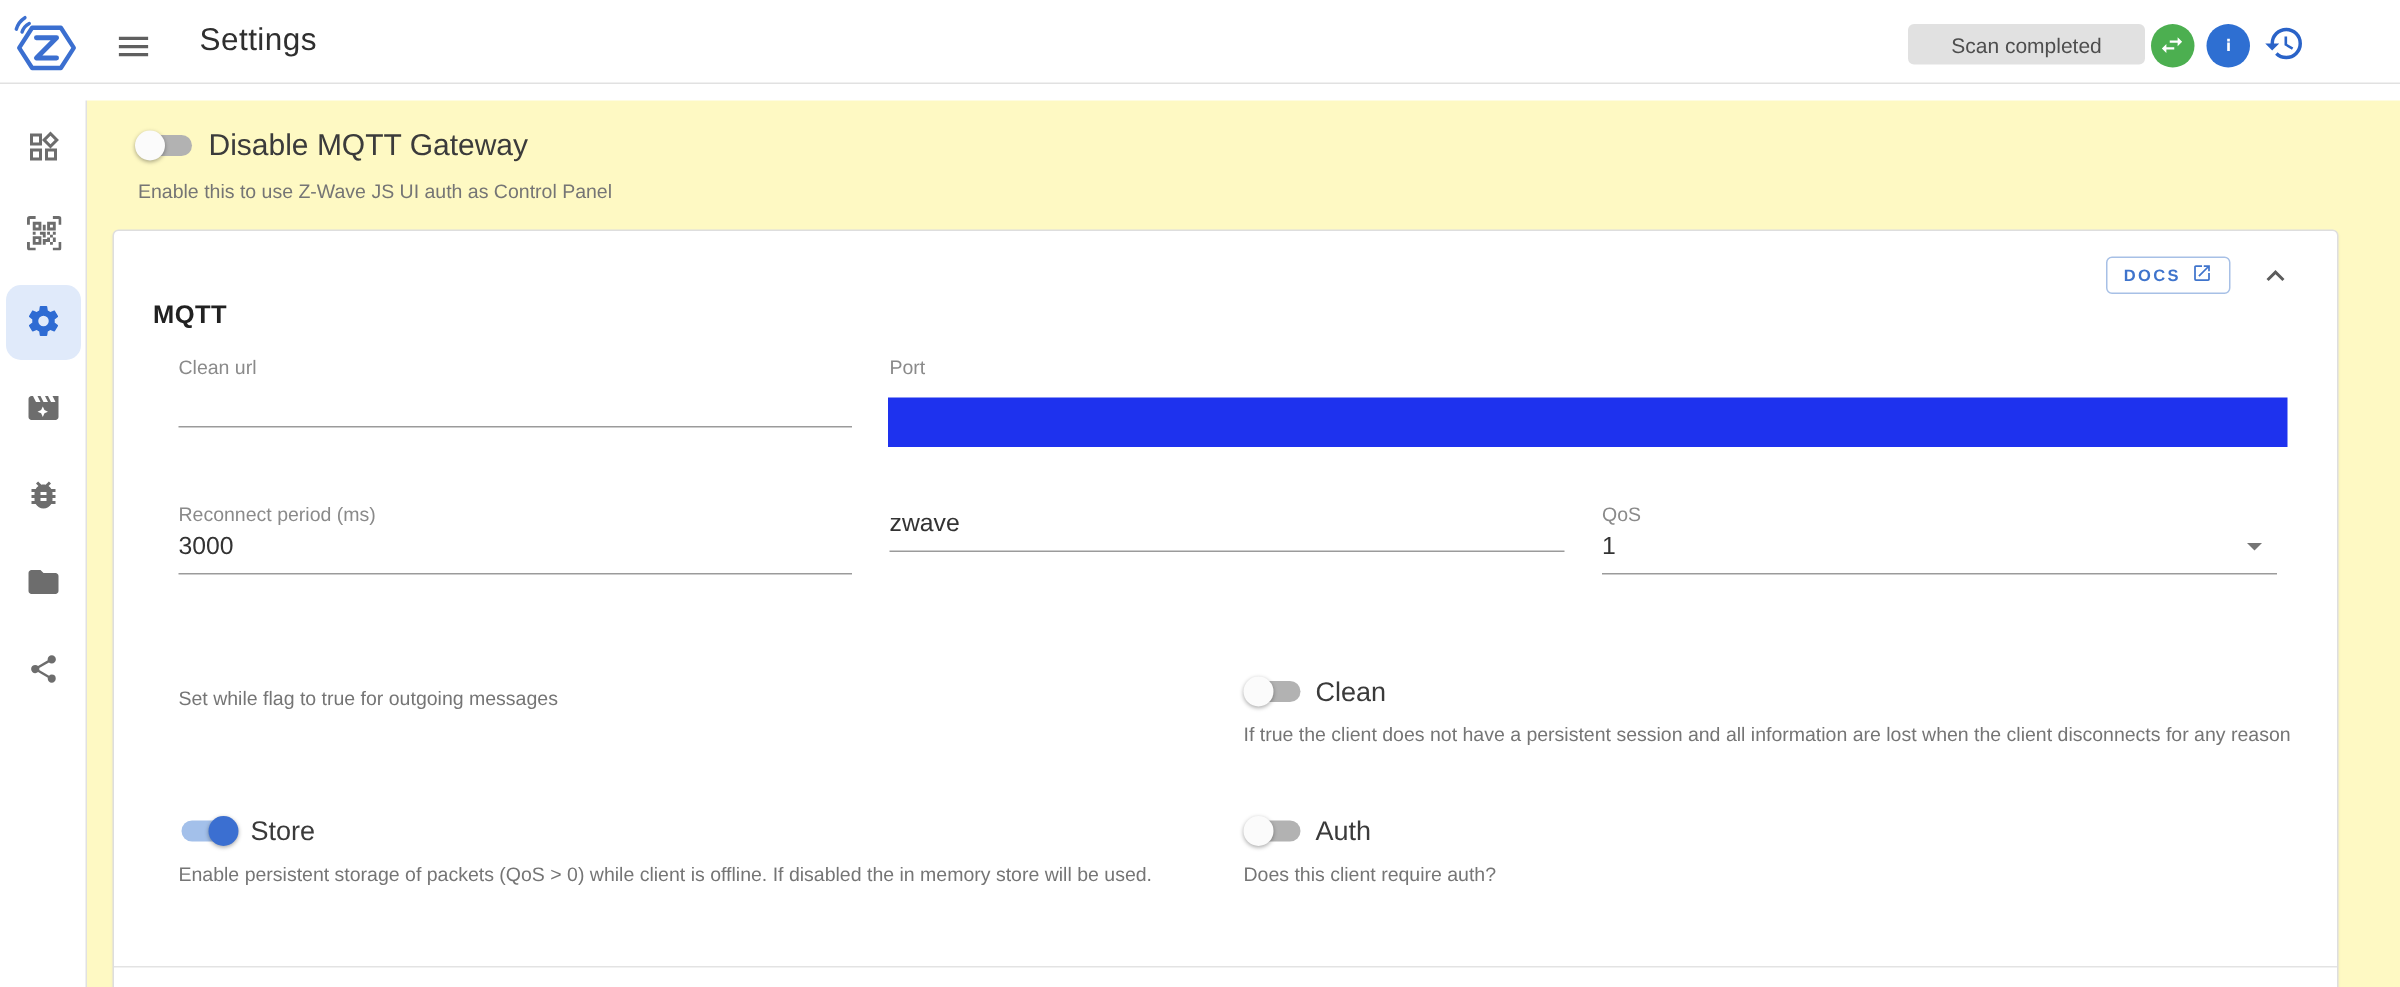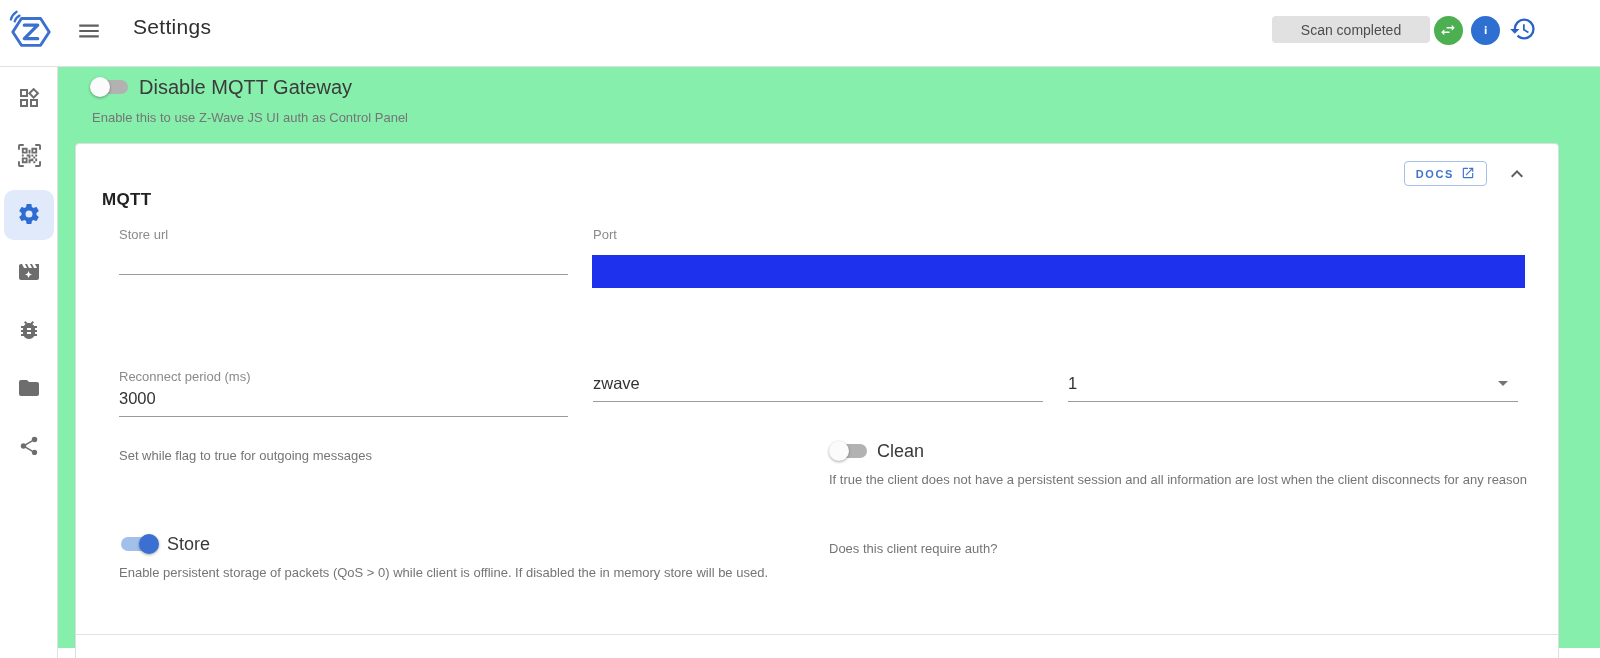--- a/index.html
+++ b/index.html
@@ -1,20 +1,20 @@
 <!DOCTYPE html>
 <html><head>
 <meta charset="utf-8">
 <style>
   * { margin:0; padding:0; box-sizing:border-box; }
   html,body { width:1600px; height:658px; overflow:hidden; background:#fff;
               font-family:"Liberation Sans", sans-serif; color:#333; }
 
   
-  .topbar { position:absolute; top:0; left:0; width:1600px; height:67px;
+  .topbar { position:absolute; top:0; left:0; width:1600px; height:56px;
             background:#fff; border-bottom:1px solid #e1e1e1; z-index:5; }
   .logo { position:absolute; left:8px; top:6px; width:46px; height:48px; }
   .hamburger { position:absolute; left:74px; top:17px; width:30px; height:30px;
                border:none; background:transparent; cursor:pointer; color:#616161; }
   .page-title { position:absolute; left:133px; top:15px; font-size:21px;
                 font-weight:400; color:#2f2f2f; letter-spacing:.3px; }
   .scan-chip { position:absolute; left:1272px; top:16px; width:158px; height:27px;
                background:#e1e1e1; border-radius:4px; display:flex; align-items:center;
                justify-content:center; font-size:14px; color:#4e4e4e; }
   .icon-btn { position:absolute; border:none; background:transparent; padding:0;
@@ -34,22 +34,22 @@
   .side-item { position:absolute; left:4px; width:50px; height:50px;
                display:flex; align-items:center; justify-content:center;
                border:none; background:transparent; border-radius:10px; cursor:pointer; }
   .side-item svg { fill:#6d6d6d; }
   .side-item.active { background:#e0eafa; }
   .side-item.active svg { fill:#2e6bd3; }
   .si-0{top:7px} .si-1{top:65px} .si-2{top:123px} .si-3{top:181px}
   .si-4{top:239px} .si-5{top:297px} .si-6{top:355px}
 
   
-  .content { position:absolute; top:57px; left:58px; width:1542px; height:591px;
-             background:#86efac; }
+  .content { position:absolute; top:67px; left:58px; width:1542px; height:591px;
+             background:#fef9c3; }
 
   
   .switch { position:relative; width:40px; height:24px; display:inline-block;
             flex:none; cursor:pointer; }
   .switch .track { position:absolute; left:2px; top:5px; width:36px; height:14px;
                    border-radius:7px; background:#b2b2b2; }
   .switch .thumb { position:absolute; top:2px; left:0; width:20px; height:20px;
                    border-radius:50%; background:#fbfbfb;
                    box-shadow:0 1px 3px rgba(0,0,0,.35); }
   .switch.on .track { background:#a3c0ea; }
@@ -71,21 +71,21 @@
               background:#fff; border:1px solid #a7c0e6; border-radius:4px;
               color:#3f74cc; font-size:11px; font-weight:bold;
               letter-spacing:1.6px; cursor:pointer;
               font-family:"Liberation Sans", sans-serif; }
   .collapse-btn { position:absolute; right:28px; top:18px; width:26px; height:26px;
                   border:none; background:transparent; cursor:pointer; padding:0; }
 
   .frow { position:absolute; left:43px; width:1399px; display:grid;
           grid-template-columns:449px 450px 450px; column-gap:25px; }
   .frow-1 { top:83px; }
-  .frow-2 { top:181px;margin-top:44px; }
+  .frow-2 { top:181px; }
   .field { position:relative; }
   .f-label { font-size:13px; color:#8a8a8a; line-height:15px; }
   .f-input { display:block; width:100%; border:none; outline:none;
              border-bottom:1px solid #9b9b9b; background:transparent;
              font-family:"Liberation Sans", sans-serif; font-size:16.5px;
              color:#333; padding:5px 0 8px; }
   .f-select { display:flex; align-items:center; border-bottom:1px solid #9b9b9b;
               padding:5px 0 8px; font-size:16.5px; color:#333; cursor:pointer; }
   .f-select .val { flex:1; }
   .sel-arrow { width:0; height:0; border-left:5px solid transparent;
@@ -230,40 +230,41 @@
     </button>
 
     <button class="collapse-btn">
       <svg viewBox="0 0 24 24" width="24" height="24" fill="#5c5c5c">
           <path d="M7.41,15.41L12,10.83L16.59,15.41L18,14L12,8L6,14L7.41,15.41Z"></path>
         </svg>
     </button>
 
     <div class="frow frow-1">
       <div class="field">
-        <div class="f-label">Store url</div>
+        <div class="f-label">Clean url</div>
         <input class="f-input" value="" style="">
       </div>
       <div class="field">
         <div class="f-label">Port</div>
         <input class="f-input" value="" style="">
       </div>
     </div>
 
     <div class="redaction"></div>
 
     <div class="frow frow-2">
       <div class="field">
         <div class="f-label">Reconnect period (ms)</div>
         <input class="f-input" value="3000" style="">
       </div>
       <div class="field">
         <input class="f-input" value="zwave" style="">
       </div>
       <div class="field">
+        <div class="f-label">QoS</div>
         <div class="f-select">
           <span class="val">1</span>
           <span class="sel-arrow"></span>
         </div>
       </div>
     </div>
 
     <div class="tgl tgl-a">
       <div class="tgl-hint">Set while flag to true for outgoing messages</div>
     </div>
@@ -284,18 +285,25 @@
         <span class="switch on">
           <span class="track"></span>
           <span class="thumb"></span>
         </span>
         <span class="tgl-label">Store</span>
       </div>
       <div class="tgl-hint">Enable persistent storage of packets (QoS &gt; 0) while client is offline. If disabled the in memory store will be used.</div>
     </div>
 
     <div class="tgl tgl-d">
+      <div class="tgl-head">
+        <span class="switch">
+          <span class="track"></span>
+          <span class="thumb"></span>
+        </span>
+        <span class="tgl-label">Auth</span>
+      </div>
       <div class="tgl-hint">Does this client require auth?</div>
     </div>
 
     <div class="panel-divider"></div>
   </section>
 </main>
 
 </body></html>

